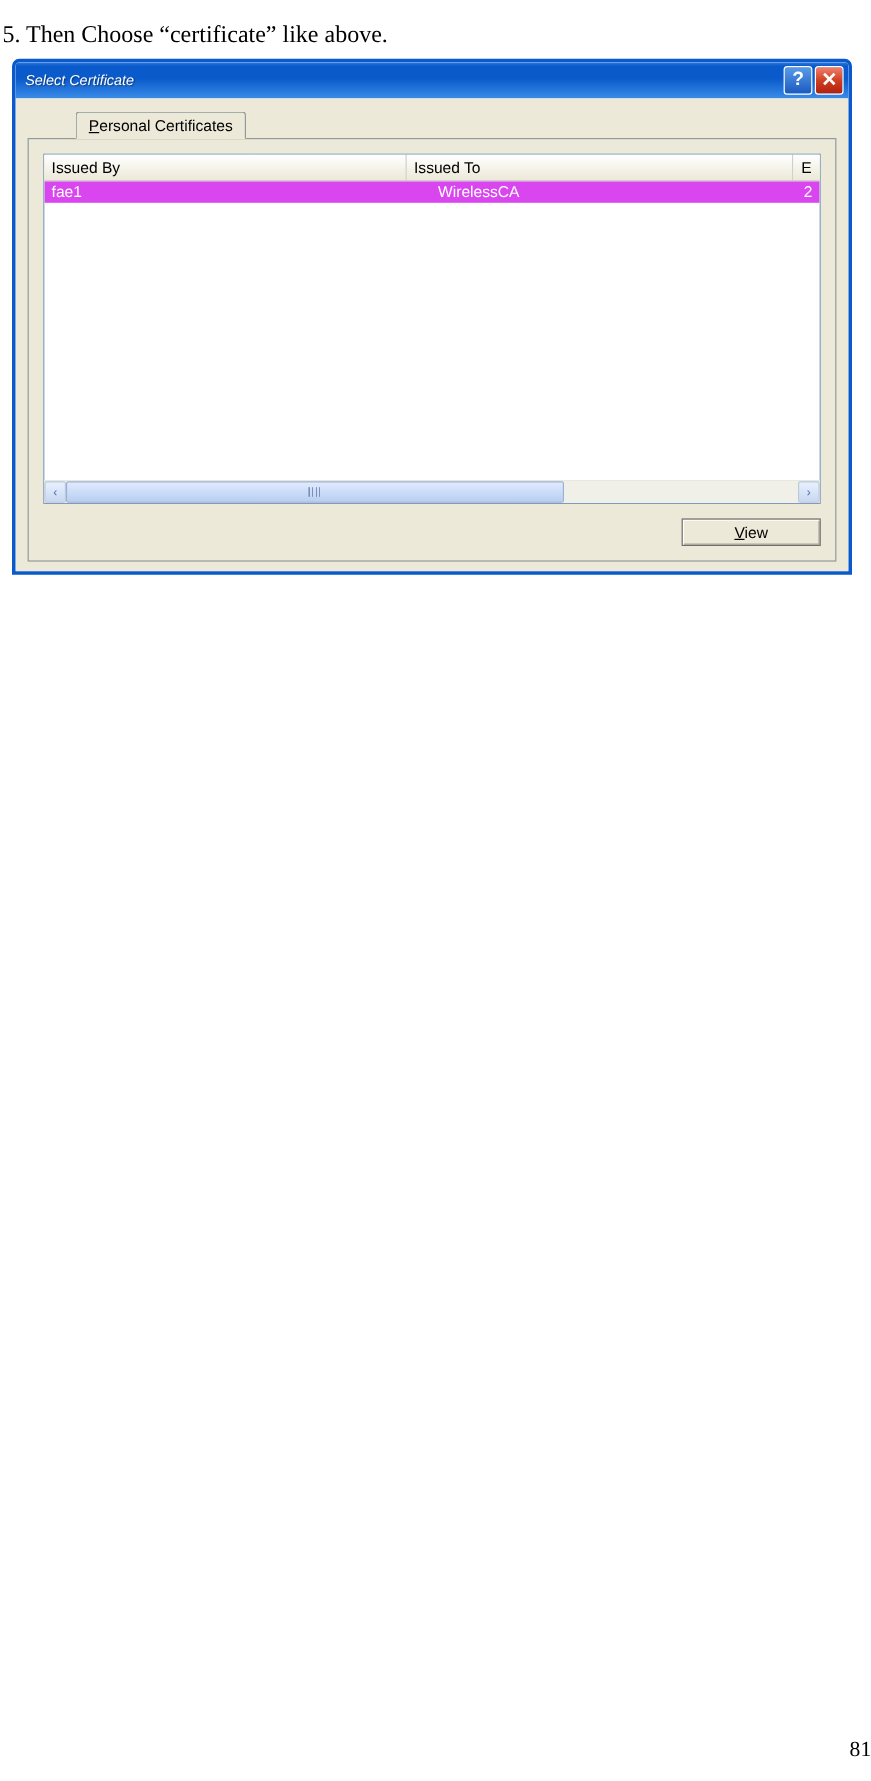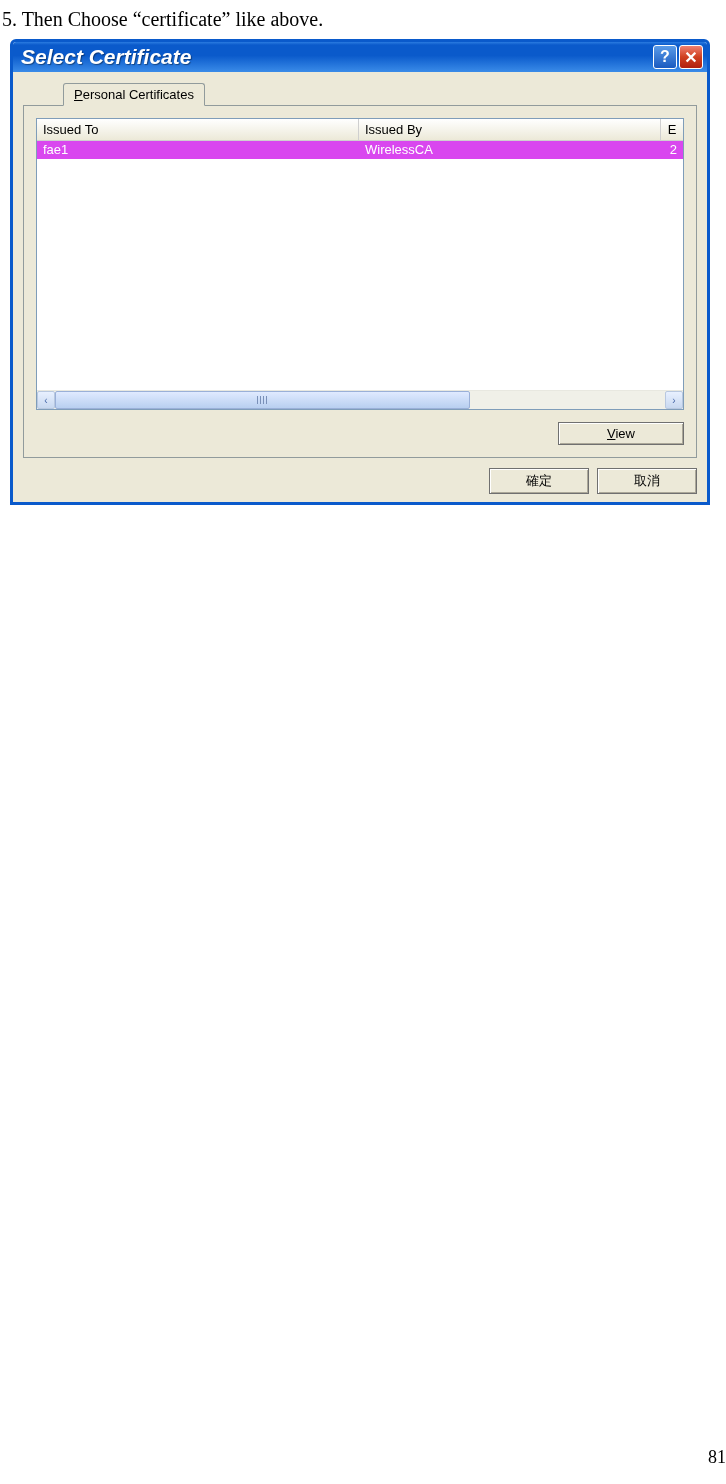--- a/index.html
+++ b/index.html
@@ -8,42 +8,42 @@
     font-family: "Tahoma", "Arial", sans-serif;
     background: #ffffff;
     width: 726px;
   }
   .page {
     padding: 0 0 0 0;
   }
   .instruction {
     font-family: "Times New Roman", serif;
     font-size: 20px;
-    padding: 8px 0 8px 2px;
+    padding: 18px 0 8px 2px;
   }
   .dialog {
     margin: 0 0 0 10px;
     width: 700px;
     border: 3px solid #0A5ACB;
     border-radius: 6px 6px 0 0;
     overflow: hidden;
     box-sizing: border-box;
   }
   .titlebar {
     background: linear-gradient(to bottom, #2a7be0 0%, #0a5acb 10%, #0a5acb 45%, #3a8be8 100%);
     height: 30px;
     display: flex;
     align-items: center;
     padding: 0 4px 0 8px;
     color: #ffffff;
   }
   .titlebar-title {
-    font-weight: bold;
+    font-weight: normal;
     font-style: italic;
-    font-size: 21px;
+    font-size: 12px;
     flex: 1;
     text-shadow: 1px 1px 1px rgba(0,0,0,0.4);
   }
   .title-buttons {
     display: flex;
     gap: 2px;
   }
   .title-btn {
     width: 24px;
     height: 24px;
@@ -185,21 +185,21 @@
   }
   .btn {
     background: #ece9d8;
     border: 1px solid #707070;
     box-shadow: 1px 1px 0 #ffffff inset, -1px -1px 0 #aca899 inset;
     padding: 3px 0;
     font-size: 13px;
     text-align: center;
     box-sizing: border-box;
   }
-  .btn-view { width: 126px; }
+  .btn-view { width: 116px; }
   .btn-view .underline { text-decoration: underline; }
   .bottom-row {
     display: flex;
     justify-content: flex-end;
     gap: 8px;
     padding-top: 10px;
   }
   .btn-ok, .btn-cancel { width: 100px; }
   .page-number {
     text-align: right;
@@ -237,22 +237,22 @@
 
     <div class="dialog-body">
       <div class="tab-strip">
         <div class="tab">
           <span class="underline">P</span><span>ersonal Certificates</span>
         </div>
       </div>
       <div class="tab-panel">
         <div class="listview">
           <div class="lv-header">
+            <div class="lv-col col-issuedby">Issued By</div>
             <div class="lv-col col-issuedto">Issued To</div>
-            <div class="lv-col col-issuedby">Issued By</div>
             <div class="lv-col col-e">E</div>
           </div>
           <div class="lv-rows">
             <div class="lv-row">
               <div class="lv-cell cell-issuedto">fae1</div>
               <div class="lv-cell cell-issuedby">WirelessCA</div>
               <div class="lv-cell cell-e">2</div>
             </div>
           </div>
           <div class="lv-scroll">
@@ -267,22 +267,18 @@
             <div class="scroll-btn">
               <span>›</span>
             </div>
           </div>
         </div>
         <div class="view-row">
           <div class="btn btn-view">
             <span class="underline">V</span><span>iew</span>
           </div>
         </div>
-      </div>
-      <div class="bottom-row">
-        <div class="btn btn-ok">確定</div>
-        <div class="btn btn-cancel">取消</div>
       </div>
     </div>
   </div>
 </div>
 <div class="page-number">81</div>
 </div>
 
 </body></html>

